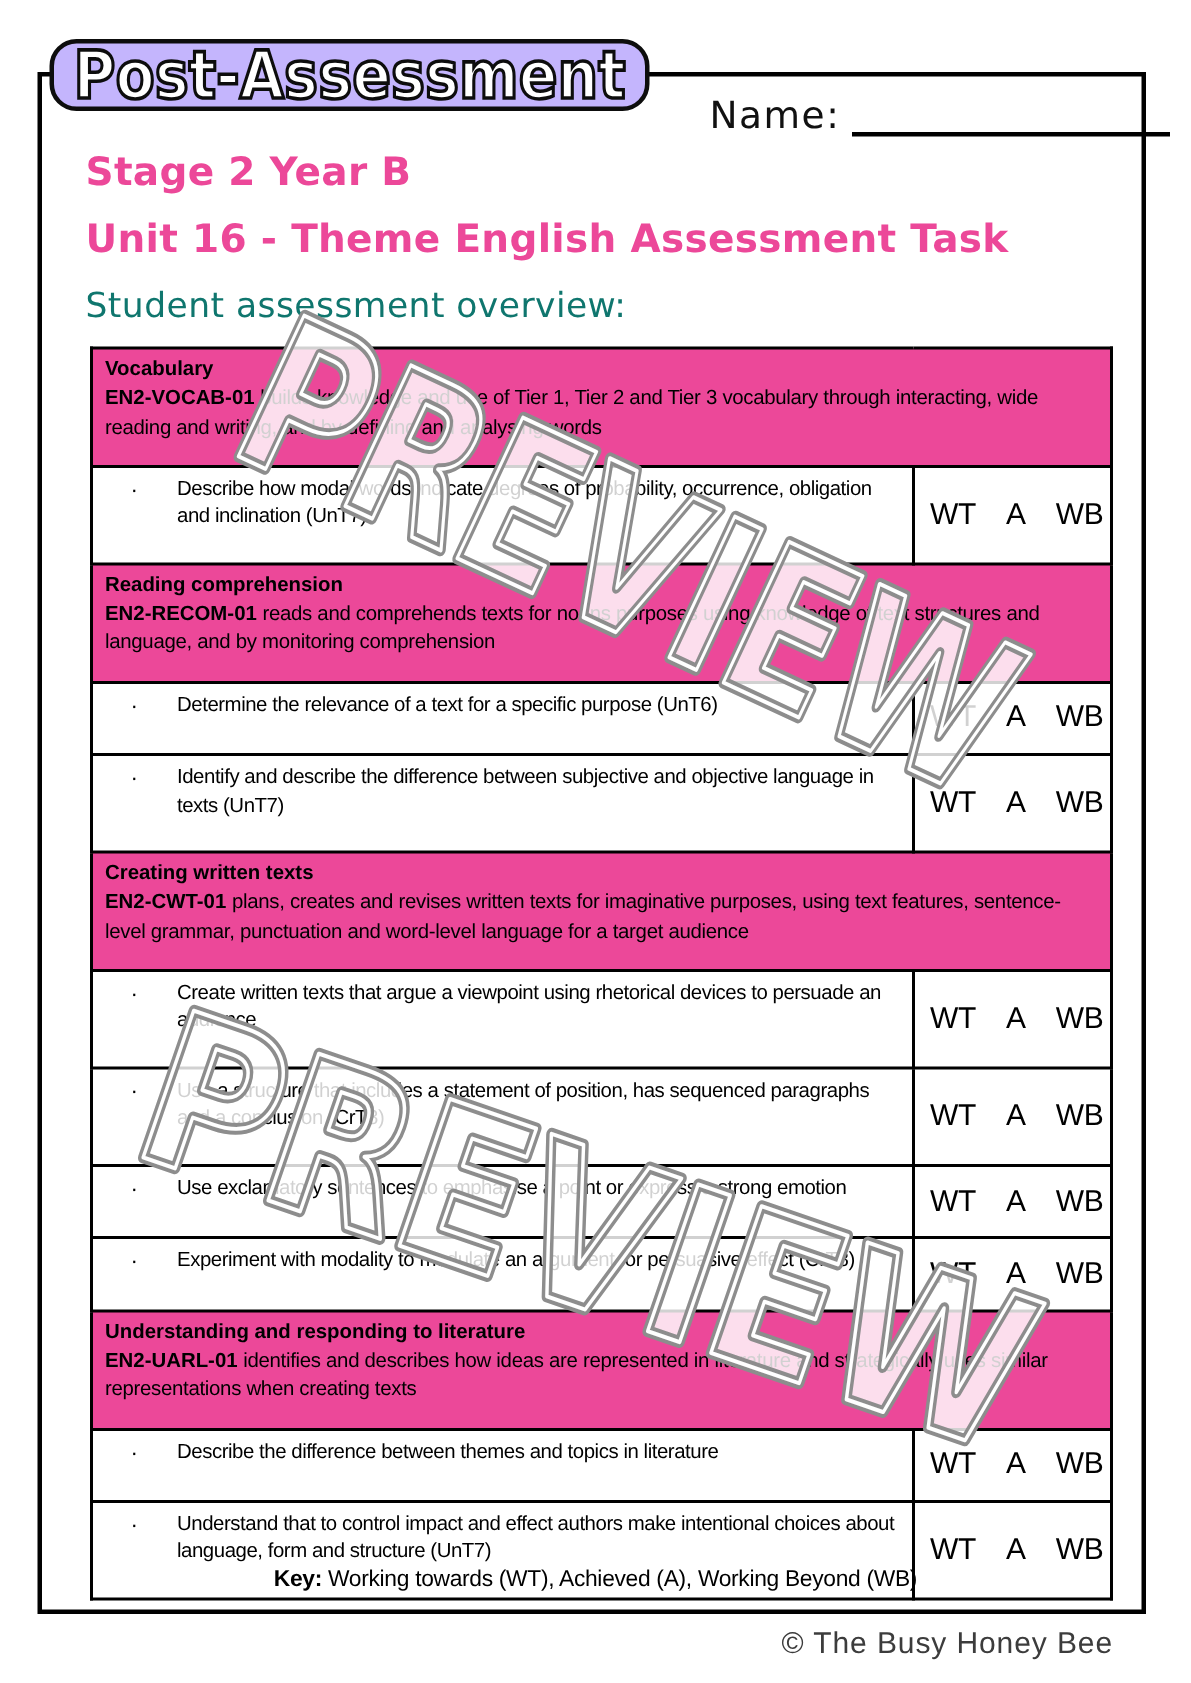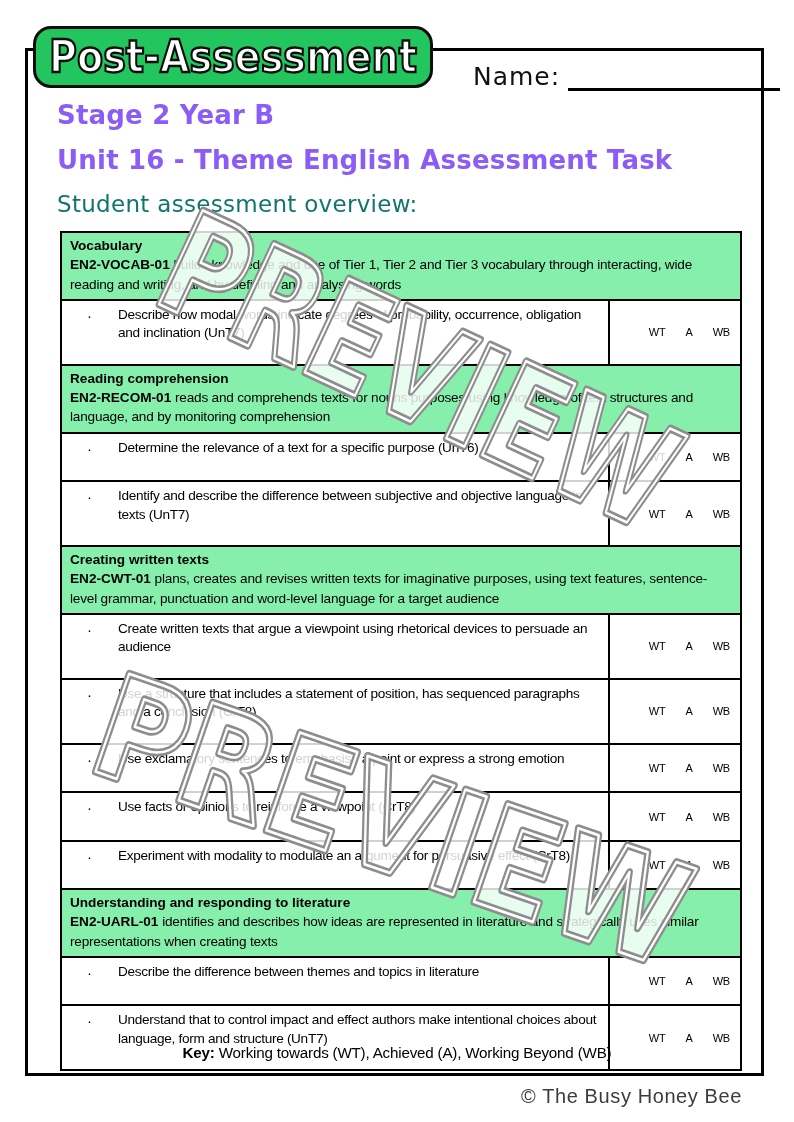--- a/index.html
+++ b/index.html
@@ -7,66 +7,66 @@
   body{
     width:794px;height:1122px;position:relative;background:#ffffff;
     font-family:"Liberation Sans",sans-serif;color:#000;overflow:hidden;
   }
   .page-border{
     position:absolute;left:25px;top:48px;width:739px;height:1028px;
     border:3px solid #000;box-sizing:border-box;background:#fff;
   }
   
   .title-bubble{
-    position:absolute;left:33px;top:26px;width:400px;height:62px;
-    background:#22c55e;border:3px solid #0d0d0d;border-radius:18px;
+    position:absolute;left:33px;top:26px;width:400px;height:48px;
+    background:#c4b5fd;border:3px solid #0d0d0d;border-radius:18px;
     box-sizing:border-box;display:flex;align-items:center;justify-content:center;z-index:3;
   }
   .title-bubble svg{display:block;}
   .bubble-text{
     font-family:"DejaVu Sans",sans-serif;font-weight:bold;
     fill:#ffffff;stroke:#0d0d0d;stroke-width:2.4px;
   }
   
   .name-row{position:absolute;left:473px;top:62px;display:flex;align-items:flex-end;z-index:2;}
   .name-label{font-family:"DejaVu Sans",sans-serif;font-size:25px;letter-spacing:1px;color:#111;}
   .name-line{width:212px;height:26px;border-bottom:3px solid #000;margin-left:8px;}
   
   .h-block{position:absolute;left:57px;top:100px;width:684px;z-index:2;}
   .h1,.h2{
     font-family:"DejaVu Sans",sans-serif;font-weight:bold;font-size:26px;
-    margin:0;color:#8b5cf6;letter-spacing:0.2px;
+    margin:0;color:#ec4899;letter-spacing:0.2px;
   }
   .h2{margin-top:15px;}
   .sub{
     font-family:"DejaVu Sans",sans-serif;font-weight:normal;font-size:23px;
     margin-top:16px;color:#0f766e;letter-spacing:0.3px;
   }
   
   table.assessment{
     position:absolute;left:60px;top:231px;width:680px;
     border-collapse:collapse;table-layout:fixed;z-index:1;
     font-size:13.6px;
   }
   table.assessment td{border:2px solid #000;vertical-align:middle;}
   .section-cell{
-    background:#86efac;padding:3px 10px 5px 8px;line-height:1.42;
+    background:#ec4899;padding:3px 10px 16px 8px;line-height:1.42;
   }
   .sec-title{font-weight:bold;}
   .sec-desc b{font-weight:bold;}
   .sec-desc span{letter-spacing:-0.2px;}
   .item-cell{padding:5px 6px 21px 0;line-height:1.36;}
   .bullet{
     display:inline-block;width:56px;padding-left:25px;box-sizing:border-box;
     vertical-align:top;font-size:15px;
   }
   .item-text{
     display:inline-block;width:calc(100% - 60px);vertical-align:top;letter-spacing:-0.3px;
   }
-  .rating-cell{width:132px;text-align:right;font-size:11px;padding:4px 0;}
+  .rating-cell{width:132px;text-align:right;font-size:20px;padding:4px 0;}
   .rating-cell span{margin:0 10px;letter-spacing:-0.2px;}
   
   .key-line{
     position:absolute;left:0;top:1044px;width:794px;text-align:center;
     font-size:15.2px;z-index:2;letter-spacing:-0.2px;
   }
   .key-line b{font-weight:bold;}
   .footer{
     position:absolute;right:52px;top:1085px;font-size:20px;color:#3c3c3c;
     letter-spacing:0.6px;z-index:2;font-family:"Liberation Sans",sans-serif;
@@ -148,24 +148,20 @@
       </tr>
       <tr>
         <td class="item-cell"><span class="bullet">·</span><span class="item-text">Use a structure that includes a statement of position, has sequenced paragraphs and a conclusion (CrT8)</span></td>
         <td class="rating-cell"><span>WT</span><span>A</span><span>WB</span></td>
       </tr>
       <tr>
         <td class="item-cell"><span class="bullet">·</span><span class="item-text">Use exclamatory sentences to emphasise a point or express a strong emotion</span></td>
         <td class="rating-cell"><span>WT</span><span>A</span><span>WB</span></td>
       </tr>
       <tr>
-        <td class="item-cell"><span class="bullet">·</span><span class="item-text">Use facts or opinions to reinforce a viewpoint (CrT8)</span></td>
-        <td class="rating-cell"><span>WT</span><span>A</span><span>WB</span></td>
-      </tr>
-      <tr>
         <td class="item-cell"><span class="bullet">·</span><span class="item-text">Experiment with modality to modulate an argument for persuasive effect (CrT8)</span></td>
         <td class="rating-cell"><span>WT</span><span>A</span><span>WB</span></td>
       </tr>
       <tr>
         <td colspan="2" class="section-cell">
           <div class="sec-title">Understanding and responding to literature</div>
           <div class="sec-desc"><b>EN2-UARL-01</b> <span>identifies and describes how ideas are represented in literature and strategically uses similar representations when creating texts</span></div>
         </td>
       </tr>
       <tr>

